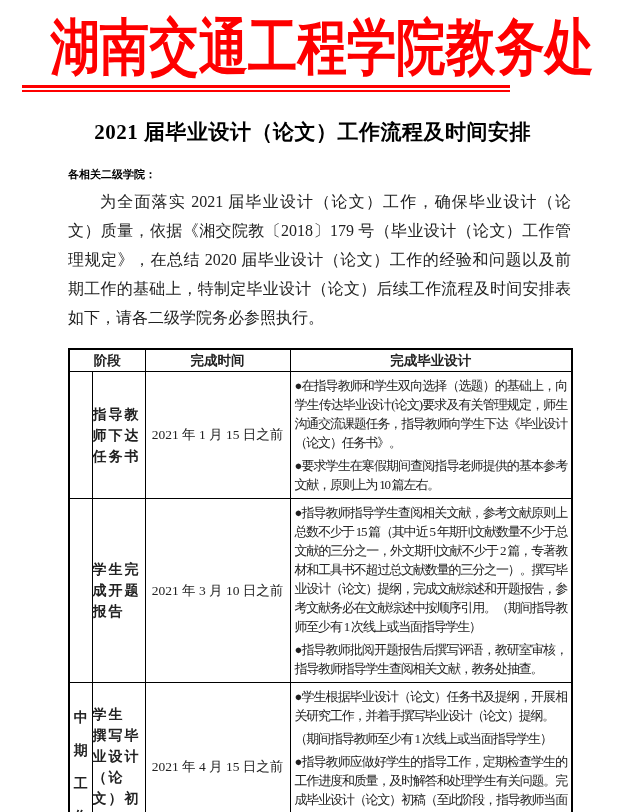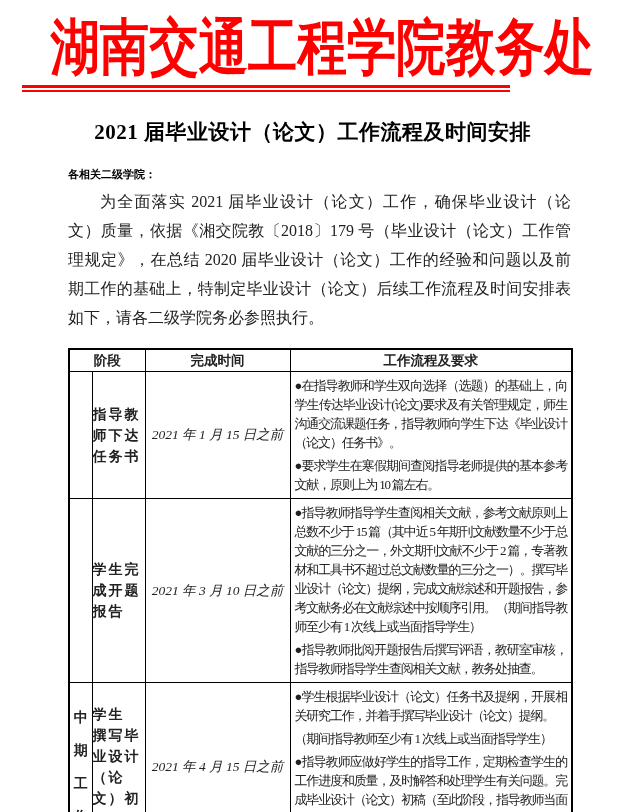--- a/index.html
+++ b/index.html
@@ -38,21 +38,21 @@
   table.schedule td,table.schedule th{border:1px solid #000;padding:0;color:#222;}
   th.hdr{font-size:13.5px;font-weight:700;text-align:center;height:21px;color:#000;}
   .phase-cell{
     font-weight:700;font-size:14px;text-align:center;vertical-align:middle;
     white-space:pre-line;line-height:33px;color:#000;
   }
   .stage-cell{
     font-size:14px;text-align:left;vertical-align:middle;
     white-space:pre-line;line-height:21px;letter-spacing:2px;font-weight:bold;
   }
-  .time-cell{font-size:13.5px;text-align:center;vertical-align:middle;font-style:italic;}
+  .time-cell{font-size:13.5px;text-align:center;vertical-align:middle;}
   .req-cell{
     font-size:13px;line-height:19px;vertical-align:middle;
     padding:1px 4px;letter-spacing:-1.2px;text-align:justify;
   }
   .req-cell p{margin:4px;}
   .red-suffix{color:#e8352c;}
   tr.row-1{height:115px;}
   tr.row-2{height:170px;}
   tr.row-3{height:141px;}
 </style>
@@ -78,21 +78,21 @@
       <colgroup>
         <col style="width:23px">
         <col style="width:53px">
         <col style="width:145px">
         <col style="width:282px">
       </colgroup>
       <tbody>
           <tr>
         <th class="hdr" colspan="2">阶段</th>
         <th class="hdr">完成时间</th>
-        <th class="hdr">工作流程及要求</th>
+        <th class="hdr">完成毕业设计</th>
       </tr>
 
       <tr class="row-1">
         <td class="phase-cell"></td>
         <td class="stage-cell">指导教
 师下达
 任务书</td>
         <td class="time-cell">2021 年 1 月 15 日之前</td>
         <td class="req-cell">
           <p>●在指导教师和学生双向选择（选题）的基础上，向学生传达毕业设计(论文)要求及有关管理规定，师生沟通交流课题任务，指导教师向学生下达《毕业设计（论文）任务书》。</p>

